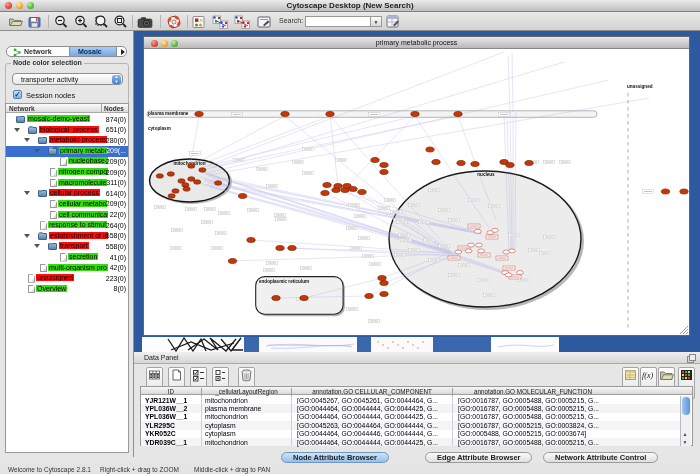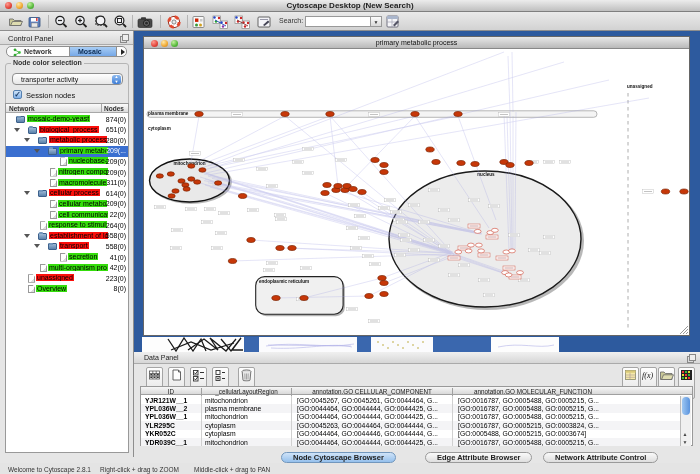--- a/index.html
+++ b/index.html
@@ -188,27 +188,20 @@
   <svg class="icon" style="left:386px;top:3px;" width="14" height="13" viewBox="0 0 14 13">
     <rect x="1" y="1" width="11" height="11" rx="1" fill="#f6f6f9" stroke="#667" stroke-width="0.9"></rect>
     <rect x="1" y="1" width="11" height="3" fill="#aab6cc"></rect>
     <line x1="1" y1="7" x2="12" y2="7" stroke="#99a" stroke-width="0.6"></line>
     <line x1="6" y1="4" x2="6" y2="12" stroke="#99a" stroke-width="0.6"></line>
     <path d="M7 10 L11.5 5.5 L13 7 L8.5 11.5 Z" fill="#556"></path>
   </svg>
 </div>
 
 <div id="leftpanel" class="abs">
-  <div id="cp-head">
-      <span>Control Panel</span>
-    <svg style="position:absolute;right:4px;top:3px;" width="9" height="9" viewBox="0 0 9 9">
-        <rect x="0.5" y="2.5" width="6" height="6" fill="none" stroke="#888" stroke-width="1"></rect>
-        <rect x="2.5" y="0.5" width="6" height="6" fill="#eee" stroke="#888" stroke-width="1"></rect>
-      </svg>
-  </div>
   <div id="seg">
     <svg style="position:absolute;left:6px;top:1px;" width="9" height="9" viewBox="0 0 9 9">
         <circle cx="2" cy="1.8" r="1.4" fill="#3a3"></circle>
         <circle cx="6.5" cy="4.5" r="1.4" fill="#5c5"></circle>
         <circle cx="2" cy="7.2" r="1.4" fill="#3a3"></circle>
         <path d="M2 2 L6.5 4.5 L2 7" stroke="#3a3" stroke-width="0.8" fill="none"></path>
       </svg>
     <span class="lbl" style="left:17px;">Network</span>
     <div class="mosaic"></div>
     <span class="lbl" style="left:71px;color:#0a2a52;">Mosaic</span>
@@ -942,21 +935,21 @@
       </div>
     <div class="dcol" style="left:60px;top:9px;height:50px;"></div>
     <div class="dcol" style="left:150px;top:9px;height:50px;"></div>
     <div class="dcol" style="left:311px;top:9px;height:50px;"></div>
     <div id="dscroll">
         <div id="dthumb"></div>
       <span style="position:absolute;left:1.5px;bottom:9px;font-size:5px;color:#444;">▲</span>
       <span style="position:absolute;left:1.5px;bottom:1px;font-size:5px;color:#444;">▼</span>
     </div>
   </div>
-  <div class="tab tabsel" style="left:147px;">Node Cytoscape Browser</div>
+  <div class="tab tabsel" style="left:147px;">Node Attribute Browser</div>
   <div class="tab" style="left:291px;">Edge Attribute Browser</div>
   <div class="tab" style="left:409px;">Network Attribute Control</div>
 </div>
 
 <div id="statusbar" class="abs">
   <span style="left:8px;">Welcome to Cytoscape 2.8.1</span>
   <span style="left:100px;">Right-click + drag to ZOOM</span>
   <span style="left:194px;">Middle-click + drag to PAN</span>
 </div>
 

